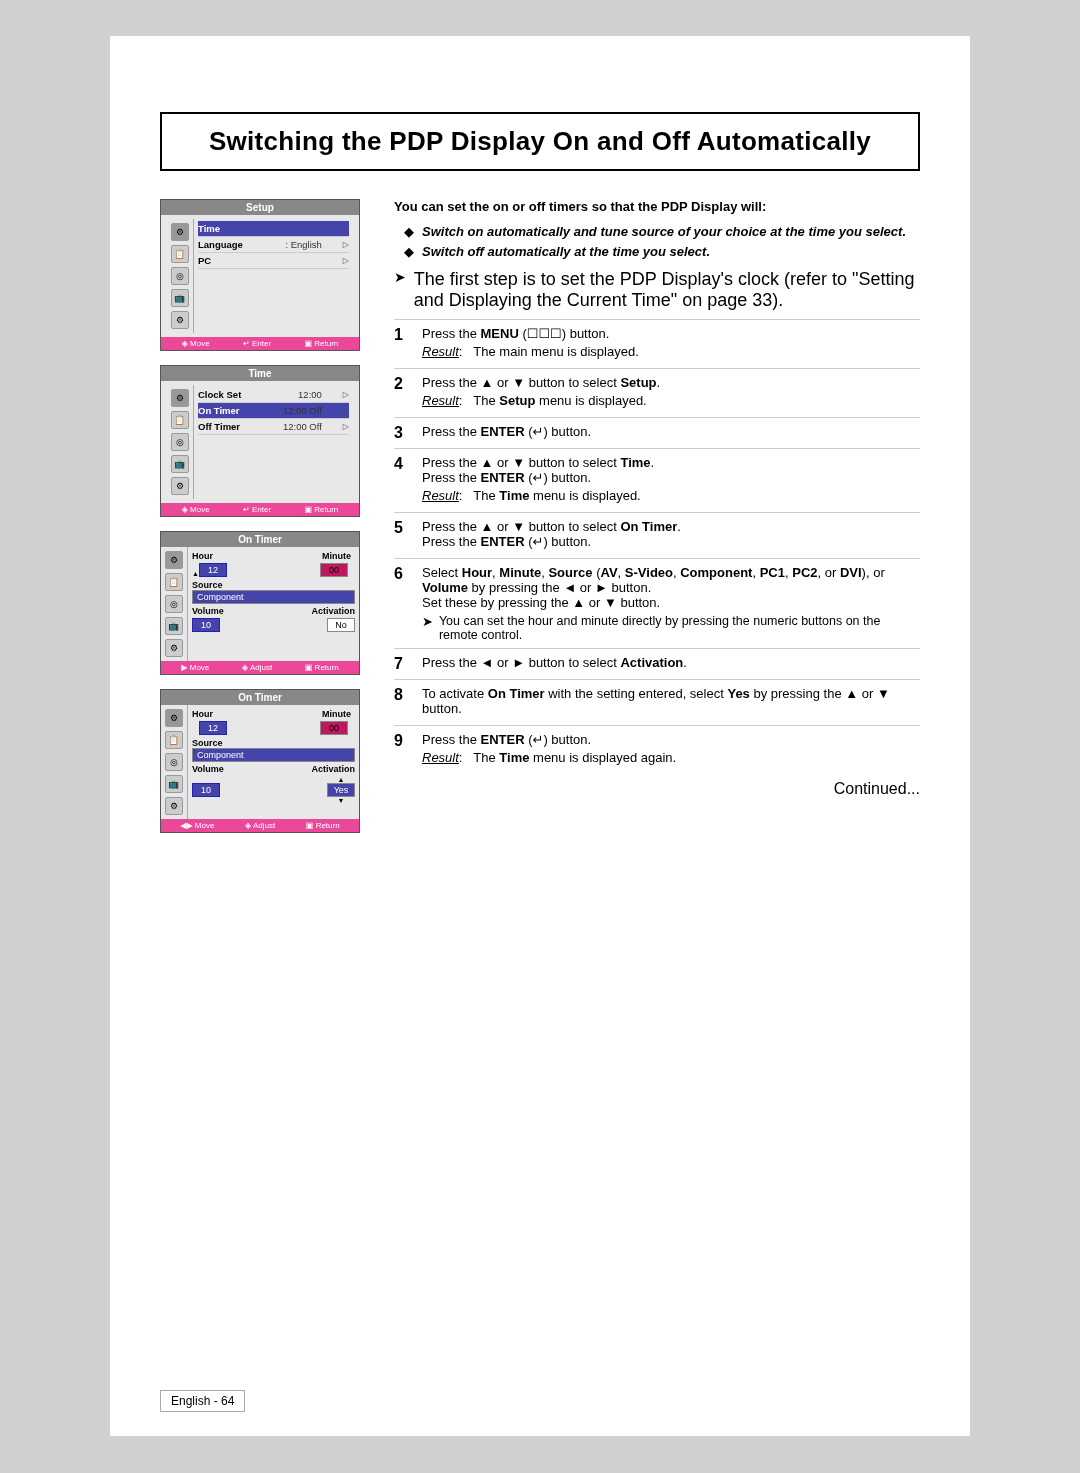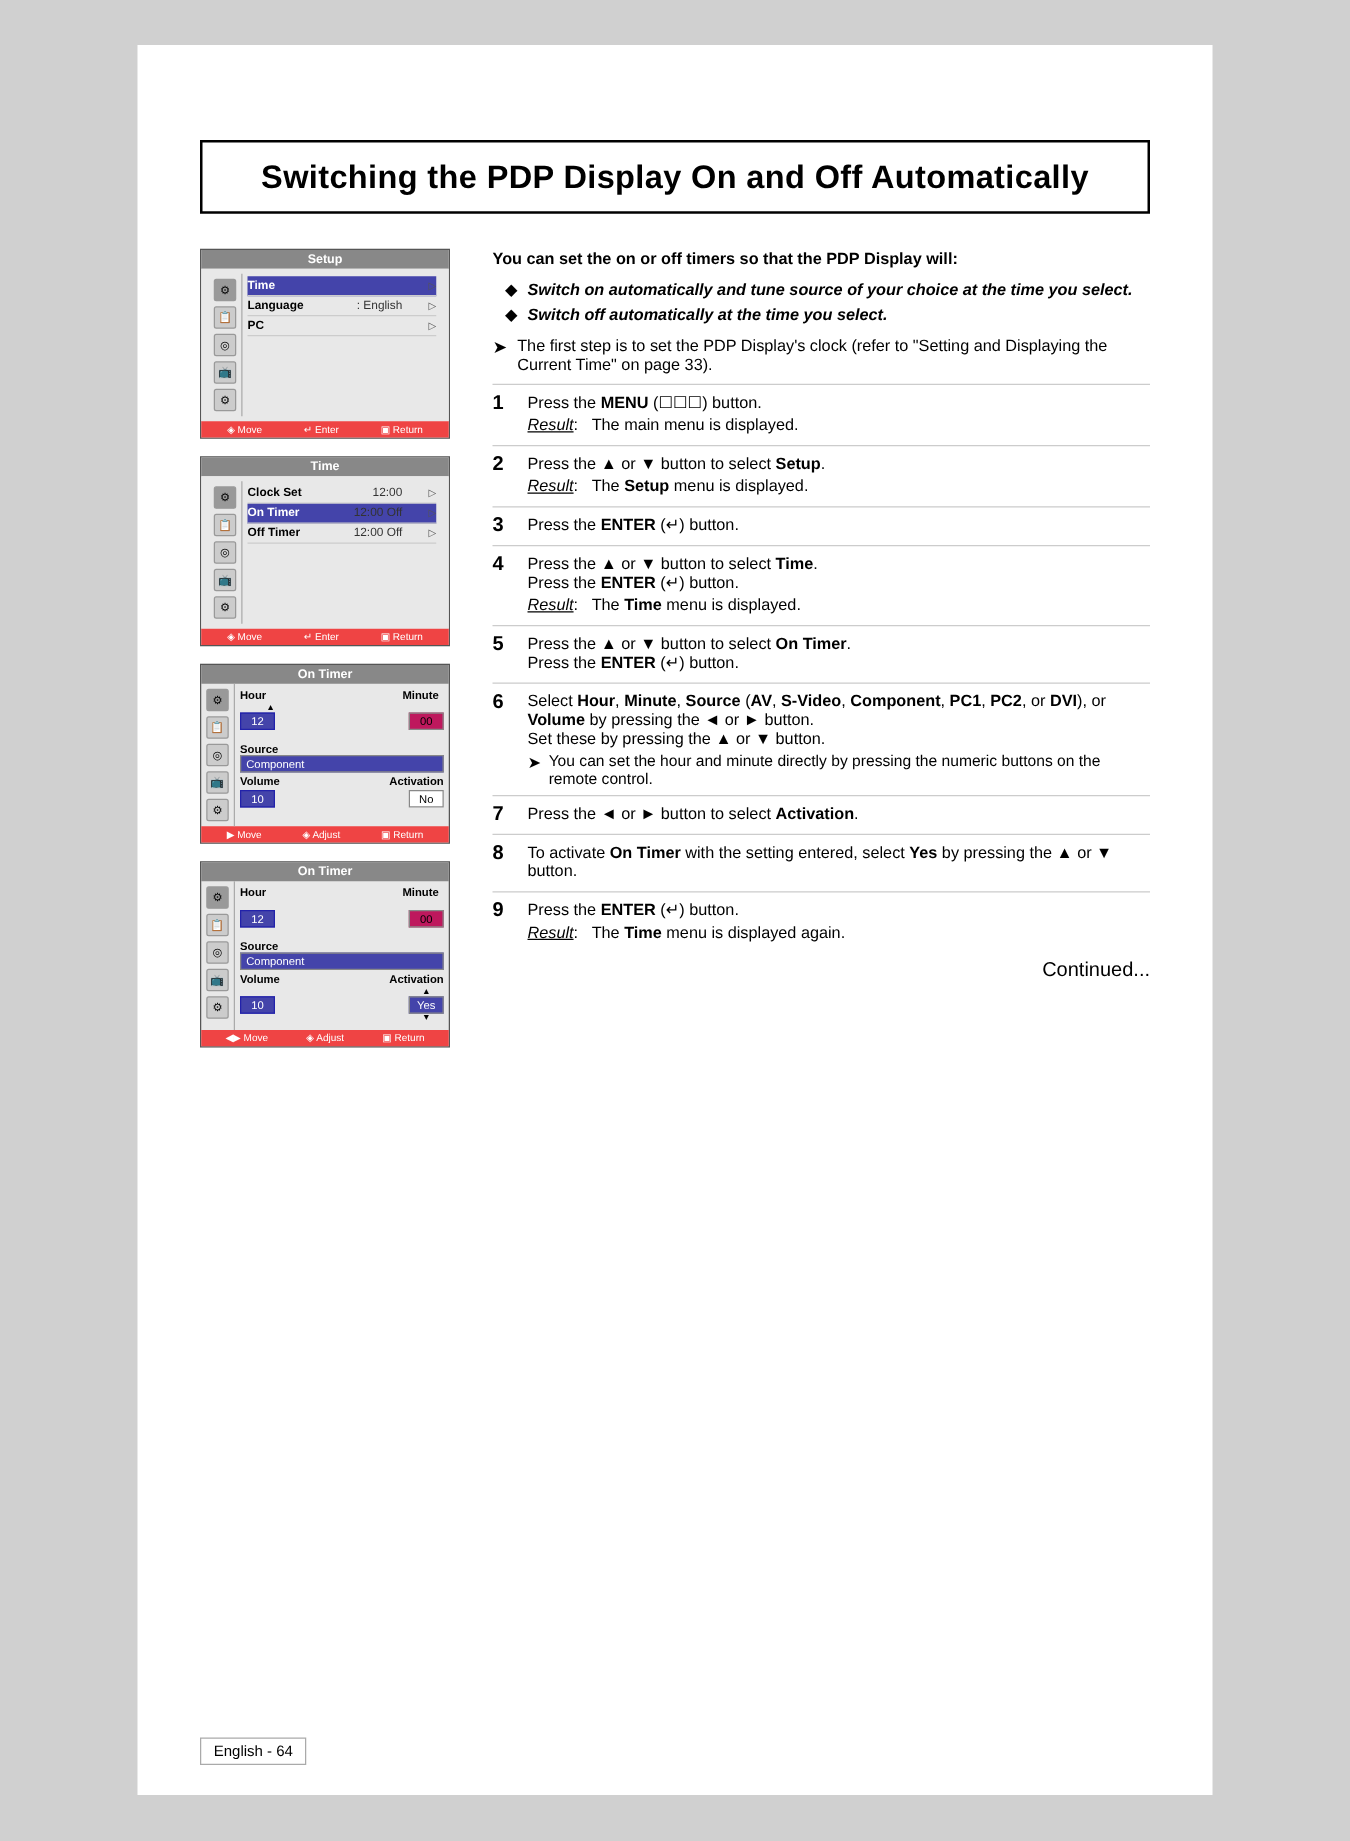--- a/index.html
+++ b/index.html
@@ -109,21 +109,21 @@
     }
     .screen-arrow {
       font-size: 8px;
       color: #555;
     }
     .screen-highlight {
       background: #4444aa;
       color: #fff;
     }
     .screen-footer {
-      background: #ef4444;
+      background: #ec4899;
       color: #fff;
       display: flex;
       justify-content: space-around;
       padding: 2px 4px;
       font-size: 8px;
     }
     
     .on-timer-screen {
       border: 1.5px solid #555;
       background: #e8e8e8;
@@ -166,21 +166,21 @@
       min-width: 28px;
       text-align: center;
     }
     .timer-cell.blue {
       background: #4444aa;
       color: #fff;
       border-color: #2222aa;
     }
     .timer-up-down {
       display: flex;
-      flex-direction: column;
+      flex-direction: row;
       align-items: flex-end;
       font-size: 7px;
     }
     .source-box {
       border: 1px solid #888;
       background: #4444aa;
       color: #fff;
       padding: 1px 4px;
       font-size: 9px;
       margin-bottom: 2px;
@@ -481,21 +481,21 @@
           <span class="bullet-text">Switch on automatically and tune source of your choice at the time you select.</span>
         </div>
         <div class="bullet-item">
           <span class="bullet-diamond">◆</span>
           <span class="bullet-text">Switch off automatically at the time you select.</span>
         </div>
       </div>
 
       <div class="note-item">
         <span class="note-arrow">➤</span>
-        <span style="font-size:13px;">The first step is to set the PDP Display's clock (refer to "Setting and Displaying the Current Time" on page 33).</span>
+        <span style="font-size:18px;">The first step is to set the PDP Display's clock (refer to "Setting and Displaying the Current Time" on page 33).</span>
       </div>
 
       <div class="steps-table">
 
         <div class="step-row">
           <div class="step-num">1</div>
           <div class="step-content">
             <p>Press the <span class="bold">MENU</span> (☐☐☐) button.</p>
             <p class="step-result"><span class="result-label">Result</span>:&nbsp;&nbsp;&nbsp;The main menu is displayed.</p>
           </div>

